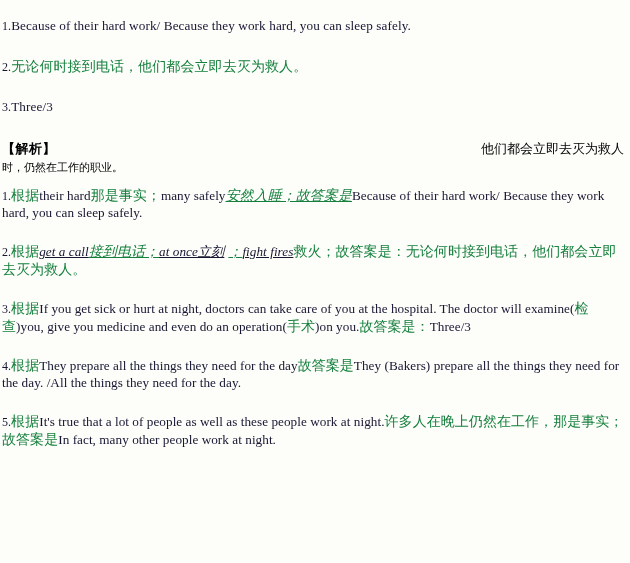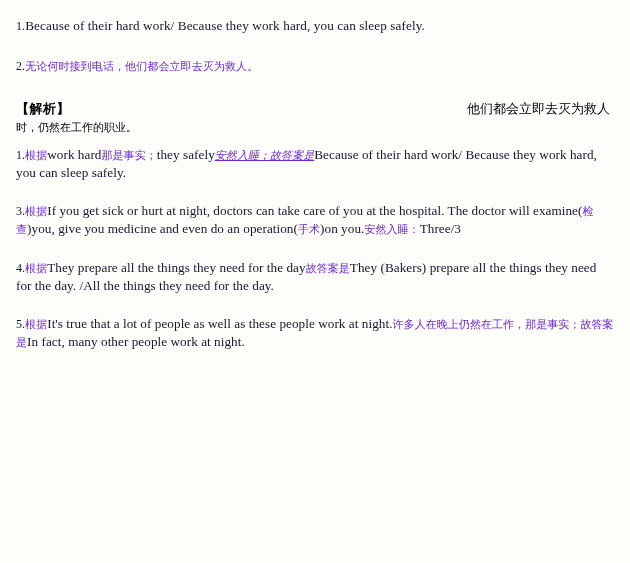--- a/index.html
+++ b/index.html
@@ -14,42 +14,42 @@
     font-family: "Liberation Serif", "DejaVu Serif", serif;
     color: #1a1a35;
     overflow: hidden;
   }
 
   .page {
     position: relative;
     width: 630px;
     height: 563px;
     box-sizing: border-box;
-    padding: 0 16px;
+    padding: 0 2px;
   }
 
   
   .answers {
     padding-top: 18px;
   }
   .answer-line {
     font-size: 13.2px;
     line-height: 16px;
     color: #161632;
     margin-bottom: 24px;
     white-space: nowrap;
     letter-spacing: 0.1px;
   }
   .answer-line .num {
     font-size: 12px;
   }
   .cjk {
     font-family: "DejaVu Sans", "Liberation Sans", sans-serif;
-    font-size: 11px;
-    color: #6d28d9;
+    font-size: 14px;
+    color: #15803d;
     text-align: right;
   }
 
   
   .analysis-head {
     margin-top: 2px;
     margin-bottom: 8px;
   }
   .analysis-head-row {
     display: flex;
@@ -110,42 +110,48 @@
   <div class="answers">
 
     <div class="answer-line">
       <span class="num">1.</span><span>Because of their hard work/ Because they work hard, you can sleep safely.</span>
     </div>
 
     <div class="answer-line">
       <span class="num">2.</span><span class="cjk">无论何时接到电话，他们都会立即去灭为救人。</span>
     </div>
 
+    <div class="answer-line">
+      <span class="num">3.</span><span>Three/3</span>
+    </div>
 
 
 
   </div>
 
   <div class="analysis-head">
     <div class="analysis-head-row">
       <span class="tag">【解析】</span>
       <span class="tail">他们都会立即去灭为救人</span>
     </div>
     <div class="analysis-head-cont">时，仍然在工作的职业。</div>
   </div>
 
   <div class="explain">
 
     <div class="explain-item">
-      <span class="num">1.</span><span class="cjk">根据</span><span>work hard</span><span class="cjk">那是事实；</span><span>they safely</span><span class="cjk u">安然入睡；故答案是</span><span>Because of their hard work/ Because they work hard, you can sleep safely.</span>
+      <span class="num">1.</span><span class="cjk">根据</span><span>their hard</span><span class="cjk">那是事实；</span><span>many safely</span><span class="cjk u">安然入睡；故答案是</span><span>Because of their hard work/ Because they work hard, you can sleep safely.</span>
     </div>
 
+    <div class="explain-item">
+      <span class="num">2.</span><span class="cjk">根据</span><span class="u">get a call</span><span class="cjk u">接到电话；</span><span class="u">at once立刻</span><span class="sp"></span><span class="cjk u">；</span><span class="u">fight fires</span><span class="cjk">救火；故答案是：无论何时接到电话，他们都会立即去灭为救人。</span>
+    </div>
 
     <div class="explain-item">
-      <span class="num">3.</span><span class="cjk">根据</span><span>If you get sick or hurt at night, doctors can take care of you at the hospital. The doctor will examine(</span><span class="cjk">检查</span><span>)you, give you medicine and even do an operation(</span><span class="cjk">手术</span><span>)on you.</span><span class="cjk">安然入睡：</span><span>Three/3</span>
+      <span class="num">3.</span><span class="cjk">根据</span><span>If you get sick or hurt at night, doctors can take care of you at the hospital. The doctor will examine(</span><span class="cjk">检查</span><span>)you, give you medicine and even do an operation(</span><span class="cjk">手术</span><span>)on you.</span><span class="cjk">故答案是：</span><span>Three/3</span>
     </div>
 
     <div class="explain-item">
       <span class="num">4.</span><span class="cjk">根据</span><span>They prepare all the things they need for the day</span><span class="cjk">故答案是</span><span>They (Bakers) prepare all the things they need for the day. /All the things they need for the day.</span>
     </div>
 
     <div class="explain-item">
       <span class="num">5.</span><span class="cjk">根据</span><span>It's true that a lot of people as well as these people work at night.</span><span class="cjk">许多人在晚上仍然在工作，那是事实；故答案是</span><span>In fact, many other people work at night.</span>
     </div>
 

